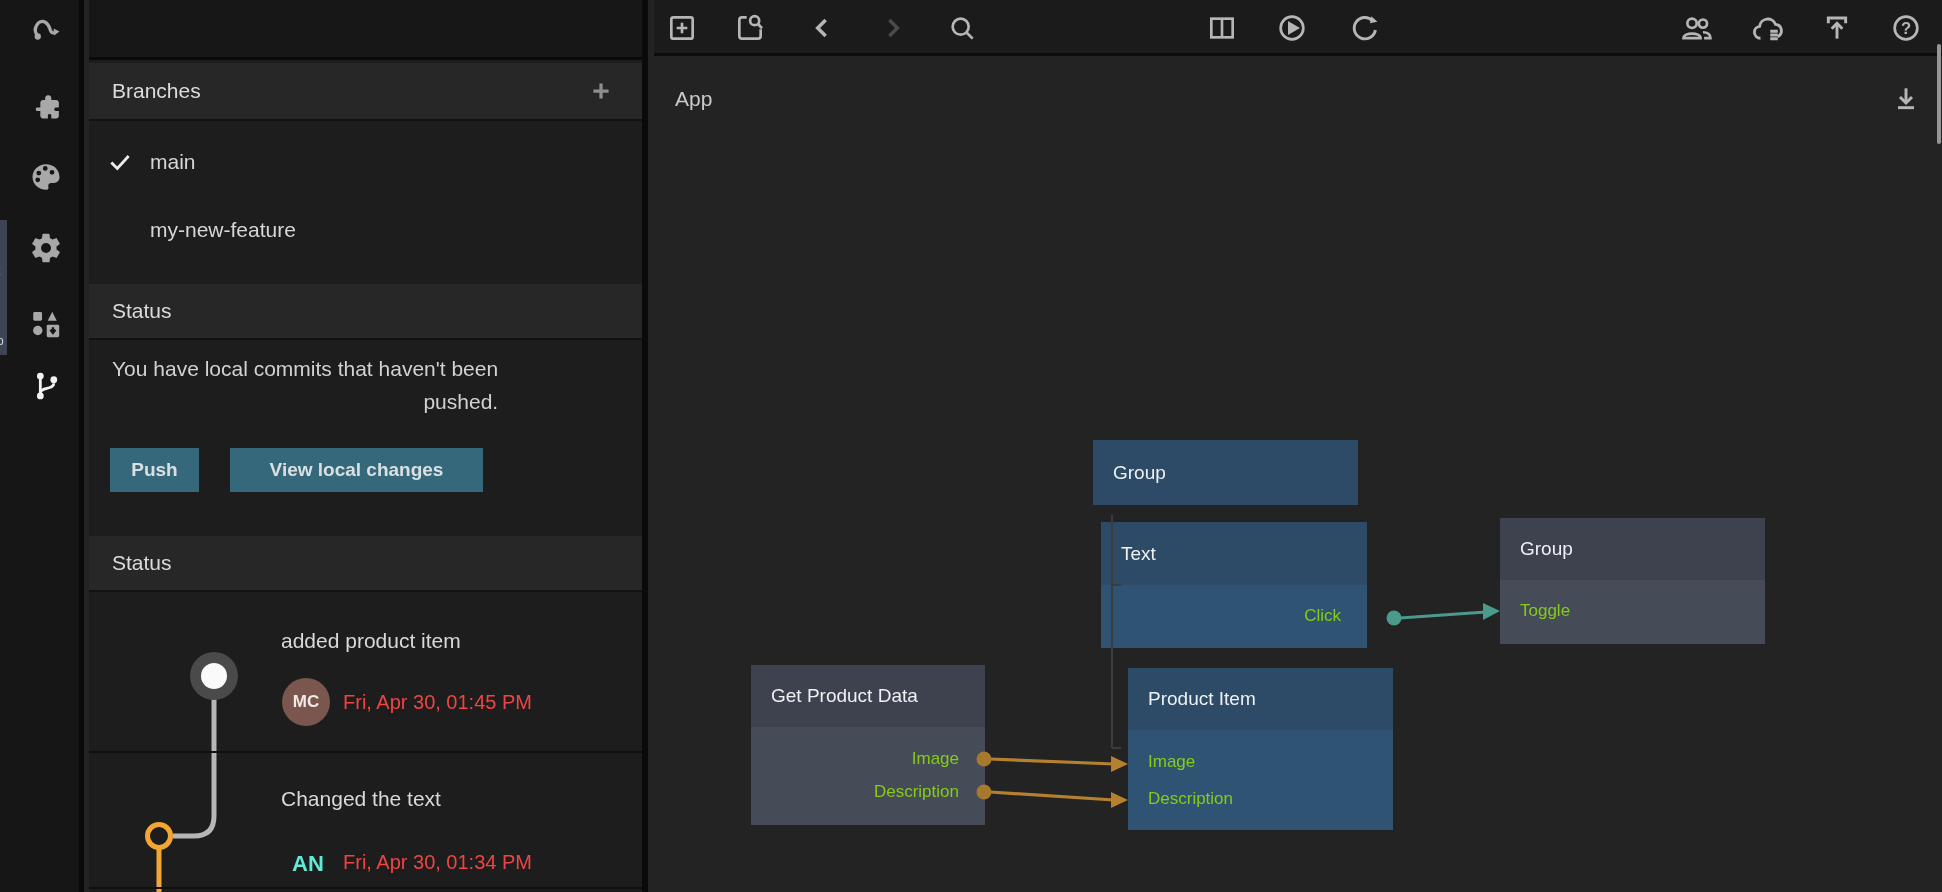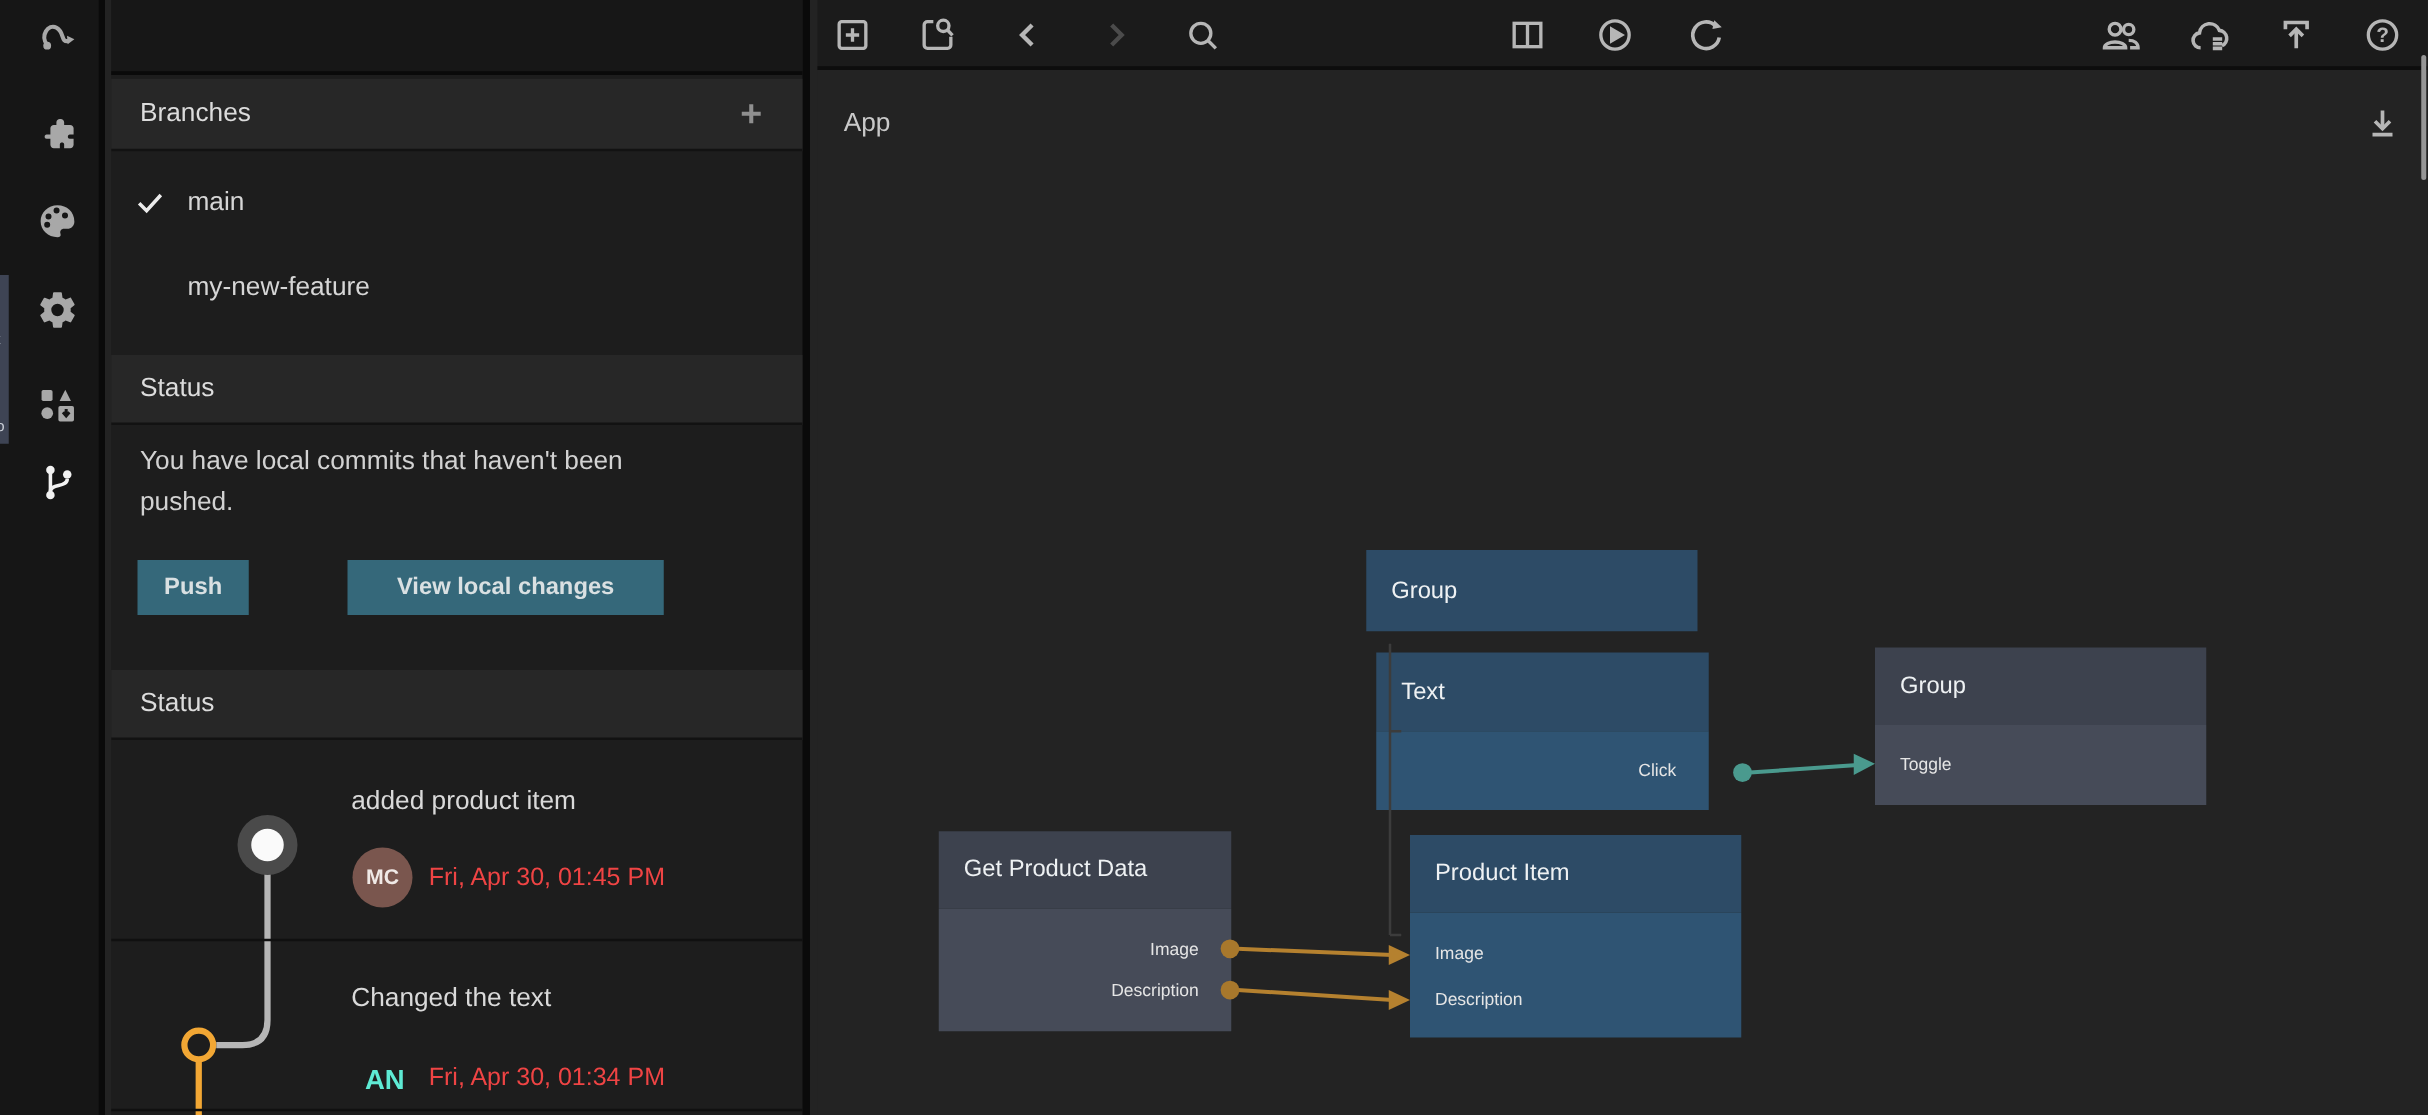--- a/index.html
+++ b/index.html
@@ -29,27 +29,27 @@
   .hdr-commits  { top:536px; height:56px; }
   .plus-btn { position:absolute; right:28px; top:50%; transform:translateY(-50%);
               width:26px; height:26px; cursor:pointer; }
   .branch-row { position:absolute; left:0; width:100%; height:60px; display:flex;
                 align-items:center; font-size:21px; color:#d6d6d6; cursor:pointer; }
   .row-main    { top:132px; }
   .row-feature { top:200px; }
   .check-wrap { position:absolute; left:18px; width:26px; height:26px; }
   .branch-label { position:absolute; left:61px; }
   .status-msg { position:absolute; left:23px; top:352px; font-size:21px;
-                line-height:33px; color:#d2d2d2; }
+                line-height:33px; color:#d2d2d2;text-align:right; }
   .btn { position:absolute; top:448px; height:44px; background:var(--button-teal,#35687a);
          color:#d9e0e2; font-weight:bold; font-size:19px; border:none; cursor:pointer;
          display:flex; align-items:center; justify-content:center;
          font-family:"Liberation Sans", sans-serif; }
   .btn-push { left:21px; width:89px; }
-  .btn-view { left:141px; width:253px;margin-left:48px; }
+  .btn-view { left:141px; width:253px; }
 
   .commit-title { position:absolute; left:192px; font-size:21px; color:#d9d9d9; }
   .ct-1 { top:629px; } .ct-2 { top:787px; }
   .avatar { position:absolute; left:193px; top:678px; width:48px; height:48px;
             border-radius:50%; background:var(--avatar-brown,#7a564e); color:#f0e9e6;
             font-size:17px; font-weight:bold; display:flex; align-items:center;
             justify-content:center; }
   .initials-plain { position:absolute; left:203px; top:851px; font-size:22px;
                     font-weight:bold; color:#5eead4; }
   .commit-date { position:absolute; left:254px; font-size:20px; color:#ef4444; }
@@ -70,21 +70,21 @@
                   background:#969696; border-radius:2px; }
 
   .node { position:absolute; }
   .node-header { font-size:19px; color:#eef1f3; display:flex; align-items:center;
                  padding-left:20px; }
   .node-blue .node-header { background:var(--node-blue,#2d4b66); }
   .node-gray .node-header { background:var(--node-gray,#3d424e); }
   .node-body { position:relative; }
   .node-blue .node-body { background:var(--node-blue-body,#2f5473); }
   .node-gray .node-body { background:var(--node-gray-body,#464b58); }
-  .port-row { position:absolute; font-size:14px; color:#e5e5e5; height:34px;
+  .port-row { position:absolute; font-size:17px; color:#84cc16; height:34px;
               line-height:34px; }
   .port-right { right:26px; text-align:right; }
   .port-left { left:20px; }
 
   .n-group   { left:439px; top:440px; width:265px; }
   .n-group .node-header { height:65px; }
   .n-text    { left:447px; top:522px; width:266px; }
   .n-text .node-header { height:63px; } .n-text .node-body { height:63px; }
   .n-states  { left:846px; top:518px; width:265px; }
   .n-states .node-header { height:62px; } .n-states .node-body { height:64px; }

